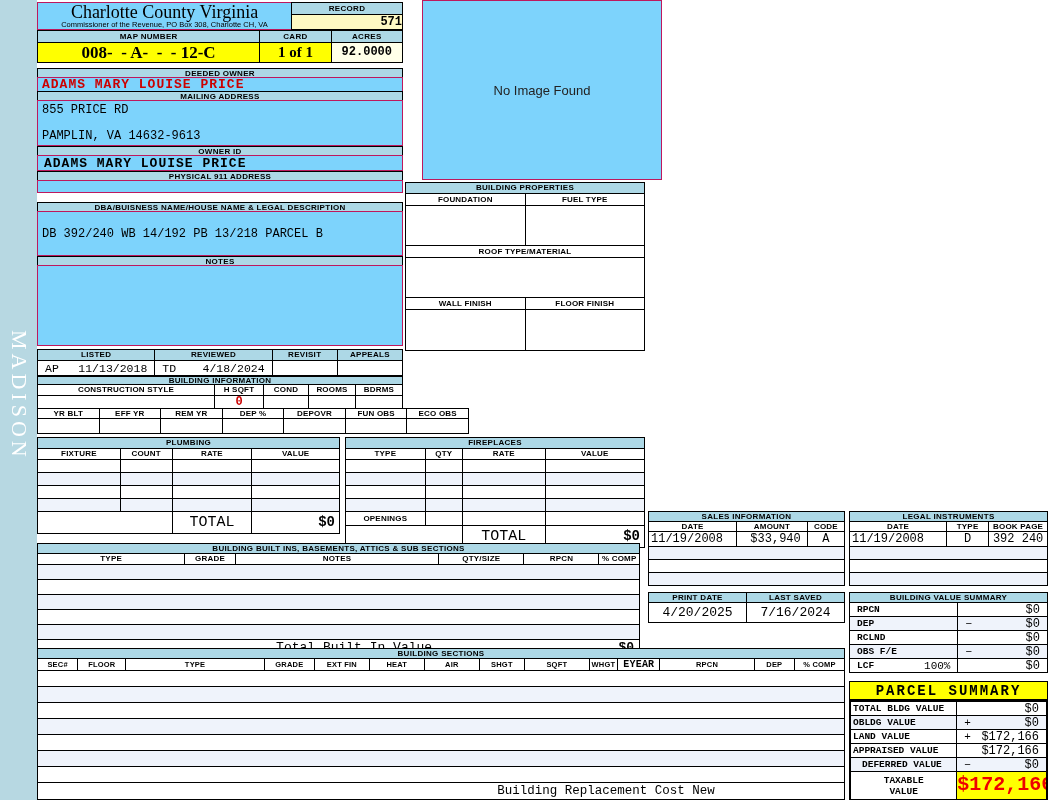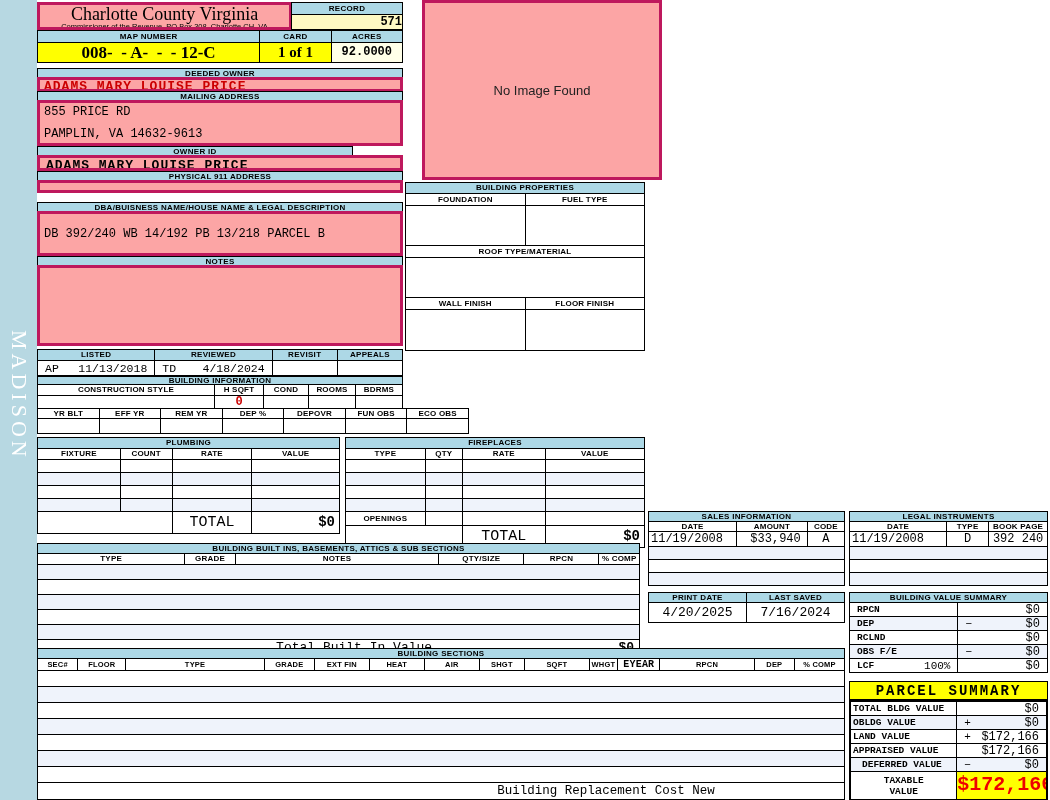--- a/index.html
+++ b/index.html
@@ -10,21 +10,21 @@
   }
   .abs { position:absolute; }
   .m { font-family:"Liberation Mono","DejaVu Sans Mono",monospace; }
 
   
   .hdr {
     background:#ADD8E6; border:1px solid #000; text-align:center;
     font-size:8px; font-weight:bold; letter-spacing:.3px; color:#000;
     overflow:hidden; white-space:nowrap;
   }
-  .box { background:#fca5a5; border:3px solid #be185d; overflow:hidden; }
+  .box { background:#7dd3fc; border:1px solid #be185d; overflow:hidden; }
 
   
   .g { display:grid; background:#000; gap:1px; border:1px solid #000; }
   .g > div { background:#fff; overflow:hidden; }
   .g .bh { background:#ADD8E6; text-align:center; font-size:8px; font-weight:bold; letter-spacing:.3px; }
   .g .ch { text-align:center; font-size:8px; font-weight:bold; letter-spacing:.2px; }
   .tn { background:#EFF3FB !important; }
   .span-all { grid-column:1 / -1; }
 
   .sidebar { position:absolute; left:0; top:0; width:37px; height:800px; background:#B7D8E2; }
@@ -70,21 +70,21 @@
 
   <div class="abs hdr" style="left:37px;top:68px;width:366px;height:10px;line-height:9px;">DEEDED OWNER</div>
   <div class="abs box m val-red" style="left:37px;top:77px;width:366px;height:15px;font-size:13px;line-height:14px;padding-left:4px;letter-spacing:1px;">ADAMS MARY LOUISE PRICE</div>
 
   <div class="abs hdr" style="left:37px;top:91px;width:366px;height:10px;line-height:9px;">MAILING ADDRESS</div>
   <div class="abs box" style="left:37px;top:100px;width:366px;height:46px;padding:2px 4px;display:flex;flex-direction:column;justify-content:space-between;">
     <div class="m" style="font-size:12px;">855 PRICE RD</div>
     <div class="m" style="font-size:12px;">PAMPLIN, VA 14632-9613</div>
   </div>
 
-  <div class="abs hdr" style="left:37px;top:146px;width:316px;height:10px;line-height:9px;">OWNER ID</div>
+  <div class="abs hdr" style="left:37px;top:146px;width:366px;height:10px;line-height:9px;">OWNER ID</div>
   <div class="abs box m" style="left:37px;top:155px;width:366px;height:16px;font-size:13px;font-weight:bold;line-height:15px;padding-left:6px;letter-spacing:1px;">ADAMS MARY LOUISE PRICE</div>
 
   <div class="abs hdr" style="left:37px;top:171px;width:366px;height:10px;line-height:9px;">PHYSICAL 911 ADDRESS</div>
   <div class="abs box" style="left:37px;top:180px;width:366px;height:13px;"></div>
 
   <div class="abs hdr" style="left:37px;top:202px;width:366px;height:10px;line-height:9px;">DBA/BUISNESS NAME/HOUSE NAME &amp; LEGAL DESCRIPTION</div>
   <div class="abs box" style="left:37px;top:211px;width:366px;height:45px;display:flex;align-items:center;">
     <span class="m" style="font-size:12px;padding-left:4px;">DB 392/240 WB 14/192 PB 13/218 PARCEL B</span>
   </div>
 

